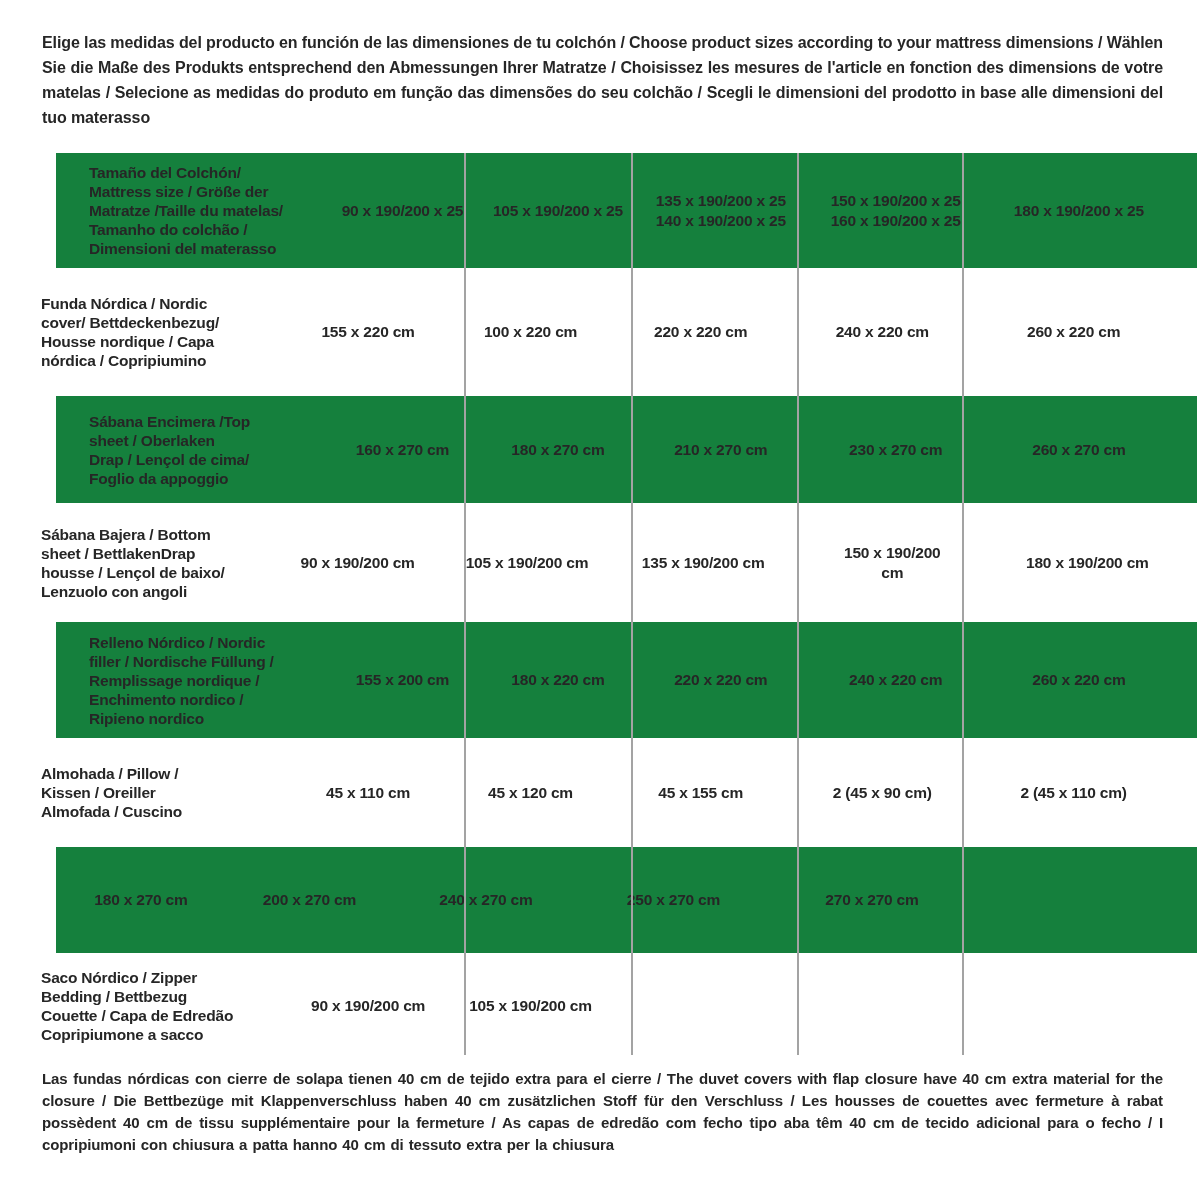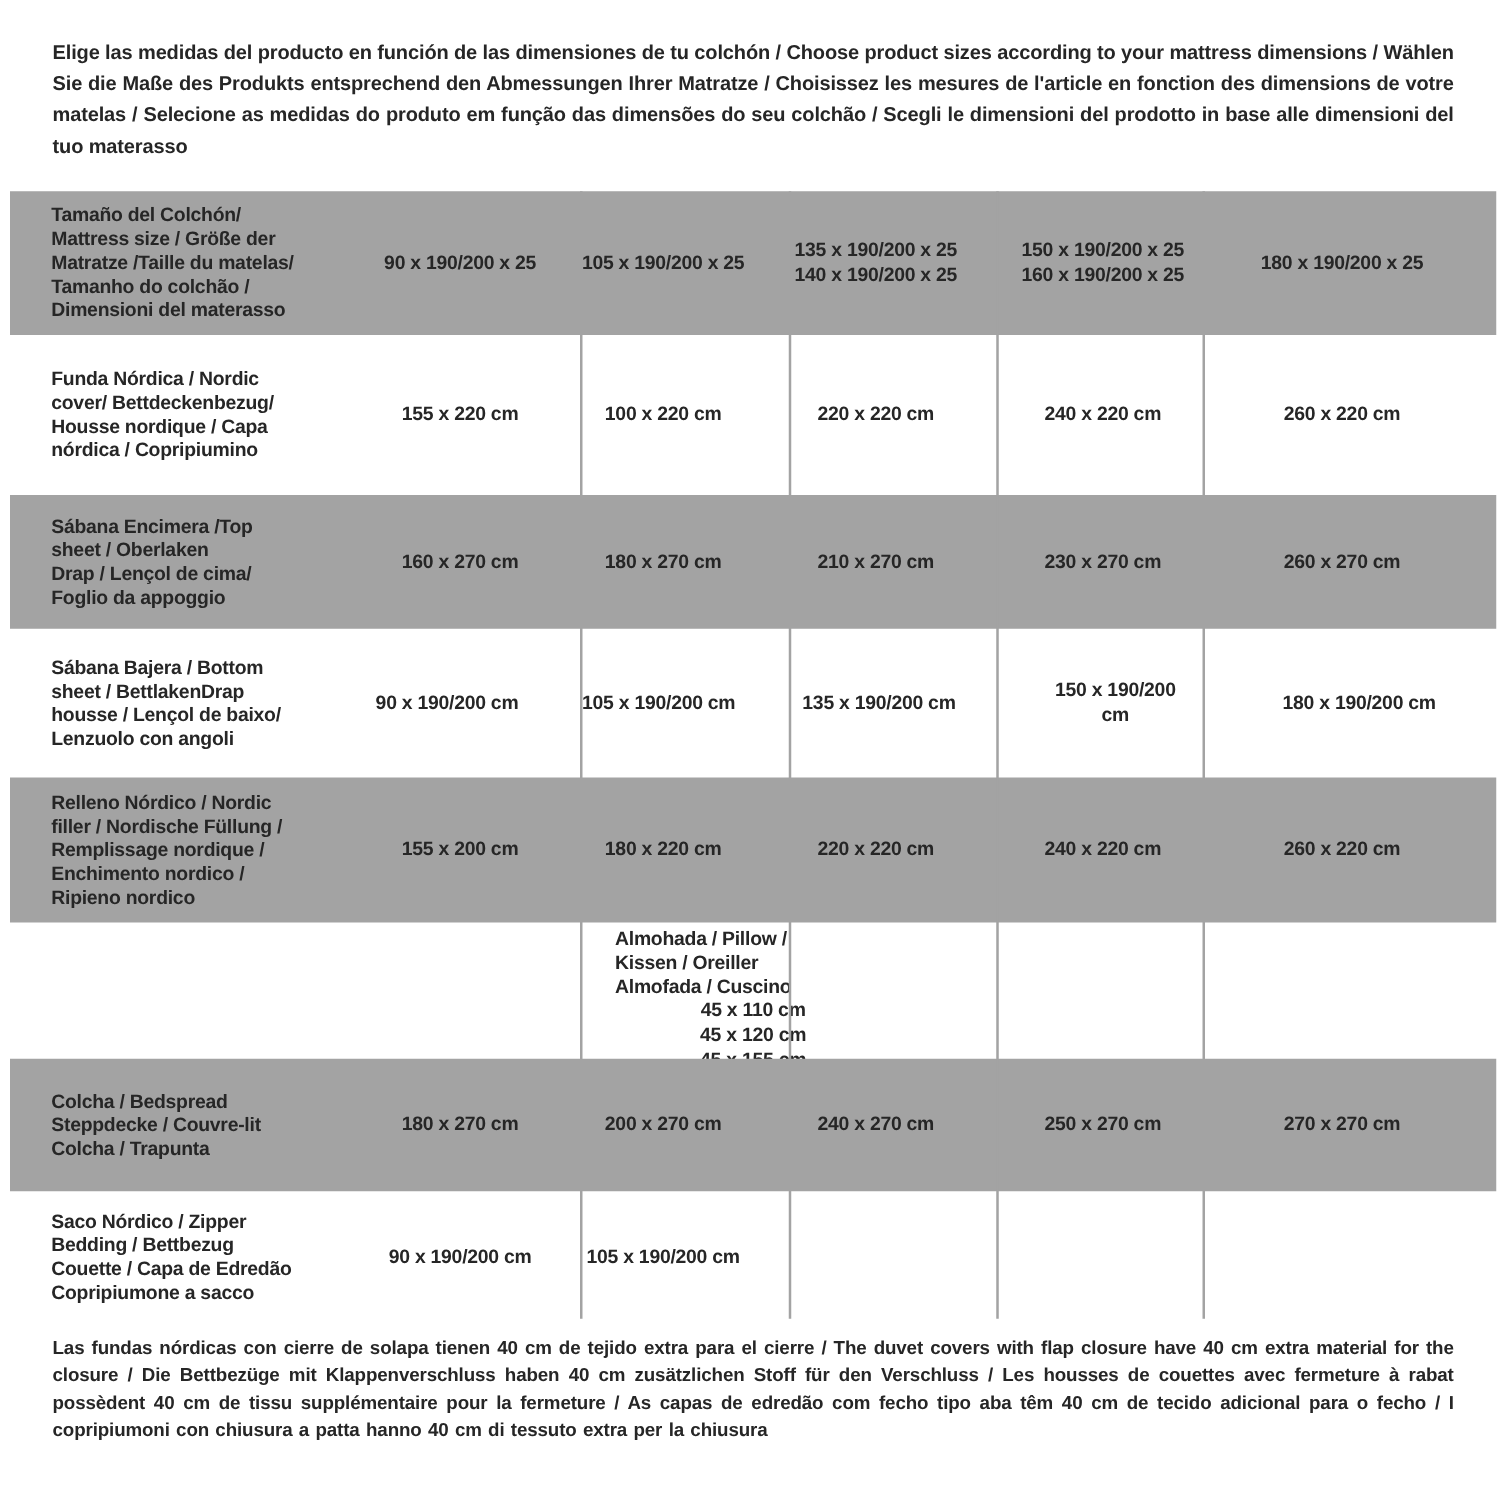--- a/index.html
+++ b/index.html
@@ -48,27 +48,27 @@
     width: 1189px;
     height: 902px;
   }
   .trow {
     display: flex;
     align-items: center;
     margin-bottom: 4px;
     position: relative;
     z-index: 1;
   }
-  .trow.stripe { background: #a3a3a3; }
+  .trow.stripe { background: #15803d; margin-left: 48px; }
   .rh0 { height: 115px; }
   .rh1 { height: 120px; }
   .rh2 { height: 107px; }
   .rh3 { height: 111px; gap: 25px; }
   .rh4 { height: 116px; }
-  .rh5 { height: 101px; flex-direction: column; }
+  .rh5 { height: 101px; }
   .rh6 { height: 106px; }
   .rh7 { height: 98px; }
   .cell {
     box-sizing: border-box;
     font-size: 15.5px;
     line-height: 20px;
     white-space: pre-line;
     text-align: center;
     letter-spacing: -0.2px;
   }
@@ -175,23 +175,20 @@
 Kissen / Oreiller
 Almofada / Cuscino</div>
       <div class="cell c1">45 x 110 cm</div>
       <div class="cell c2">45 x 120 cm</div>
       <div class="cell c3">45 x 155 cm</div>
       <div class="cell c4">2 (45 x 90 cm)</div>
       <div class="cell c5">2 (45 x 110 cm)</div>
     </div>
 
     <div class="trow stripe rh6">
-      <div class="cell c-label">Colcha / Bedspread
-Steppdecke / Couvre-lit
-Colcha / Trapunta</div>
       <div class="cell c1">180 x 270 cm</div>
       <div class="cell c2">200 x 270 cm</div>
       <div class="cell c3">240 x 270 cm</div>
       <div class="cell c4">250 x 270 cm</div>
       <div class="cell c5">270 x 270 cm</div>
     </div>
 
     <div class="trow rh7">
       <div class="cell c-label">Saco Nórdico / Zipper
 Bedding / Bettbezug

